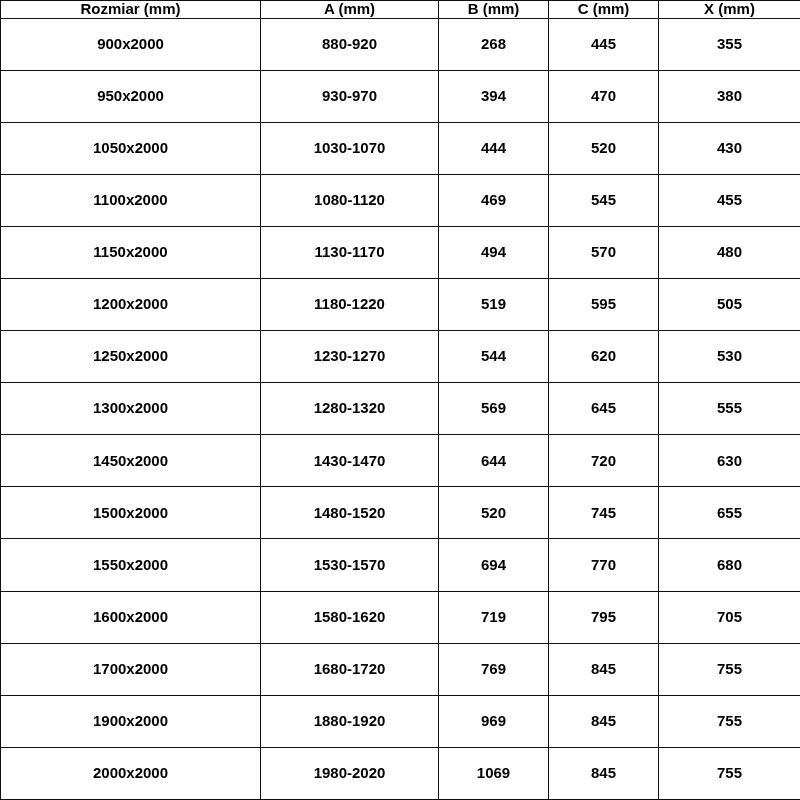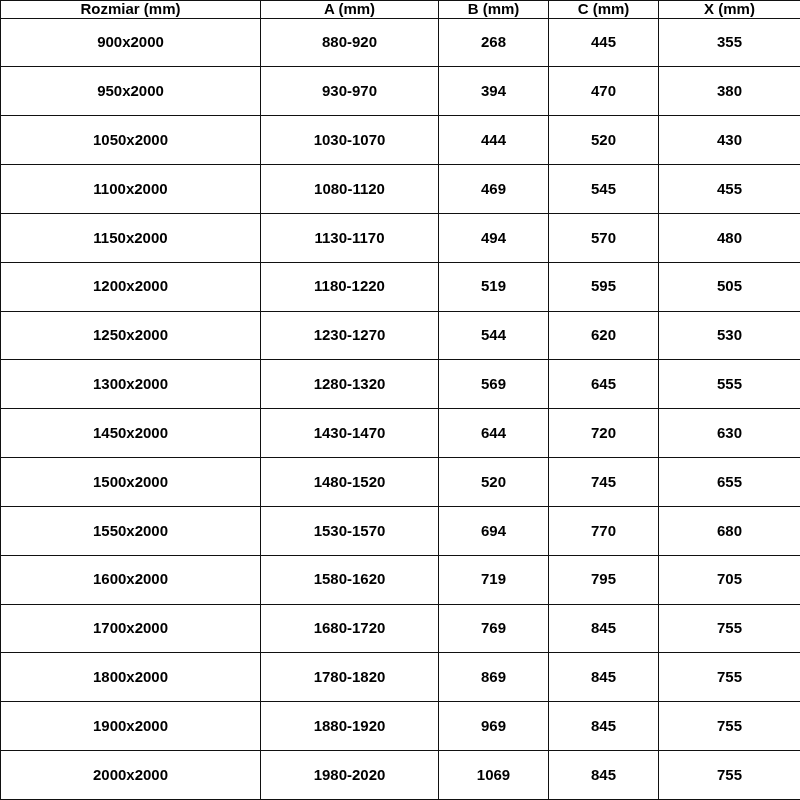--- a/index.html
+++ b/index.html
@@ -154,27 +154,20 @@
         <td>705</td>
       </tr>
       <tr>
         <td>1700x2000</td>
         <td>1680-1720</td>
         <td>769</td>
         <td>845</td>
         <td>755</td>
       </tr>
       <tr>
-        <td>1800x2000</td>
-        <td>1780-1820</td>
-        <td>869</td>
-        <td>845</td>
-        <td>755</td>
-      </tr>
-      <tr>
         <td>1900x2000</td>
         <td>1880-1920</td>
         <td>969</td>
         <td>845</td>
         <td>755</td>
       </tr>
       <tr>
         <td>2000x2000</td>
         <td>1980-2020</td>
         <td>1069</td>

